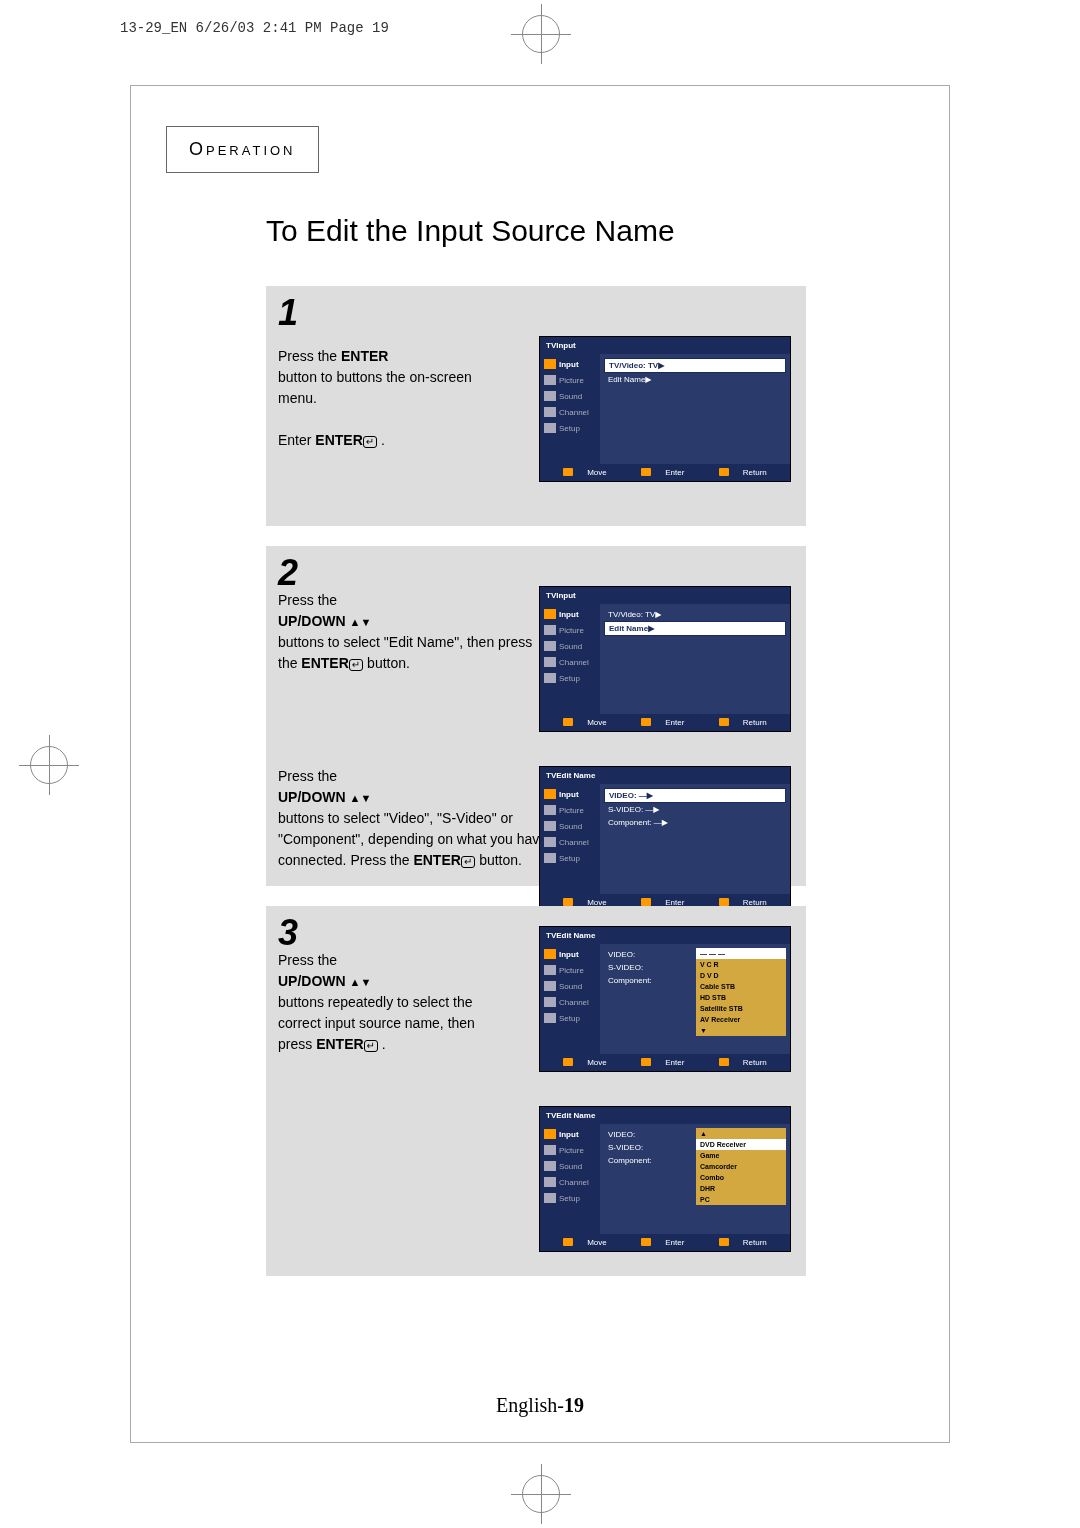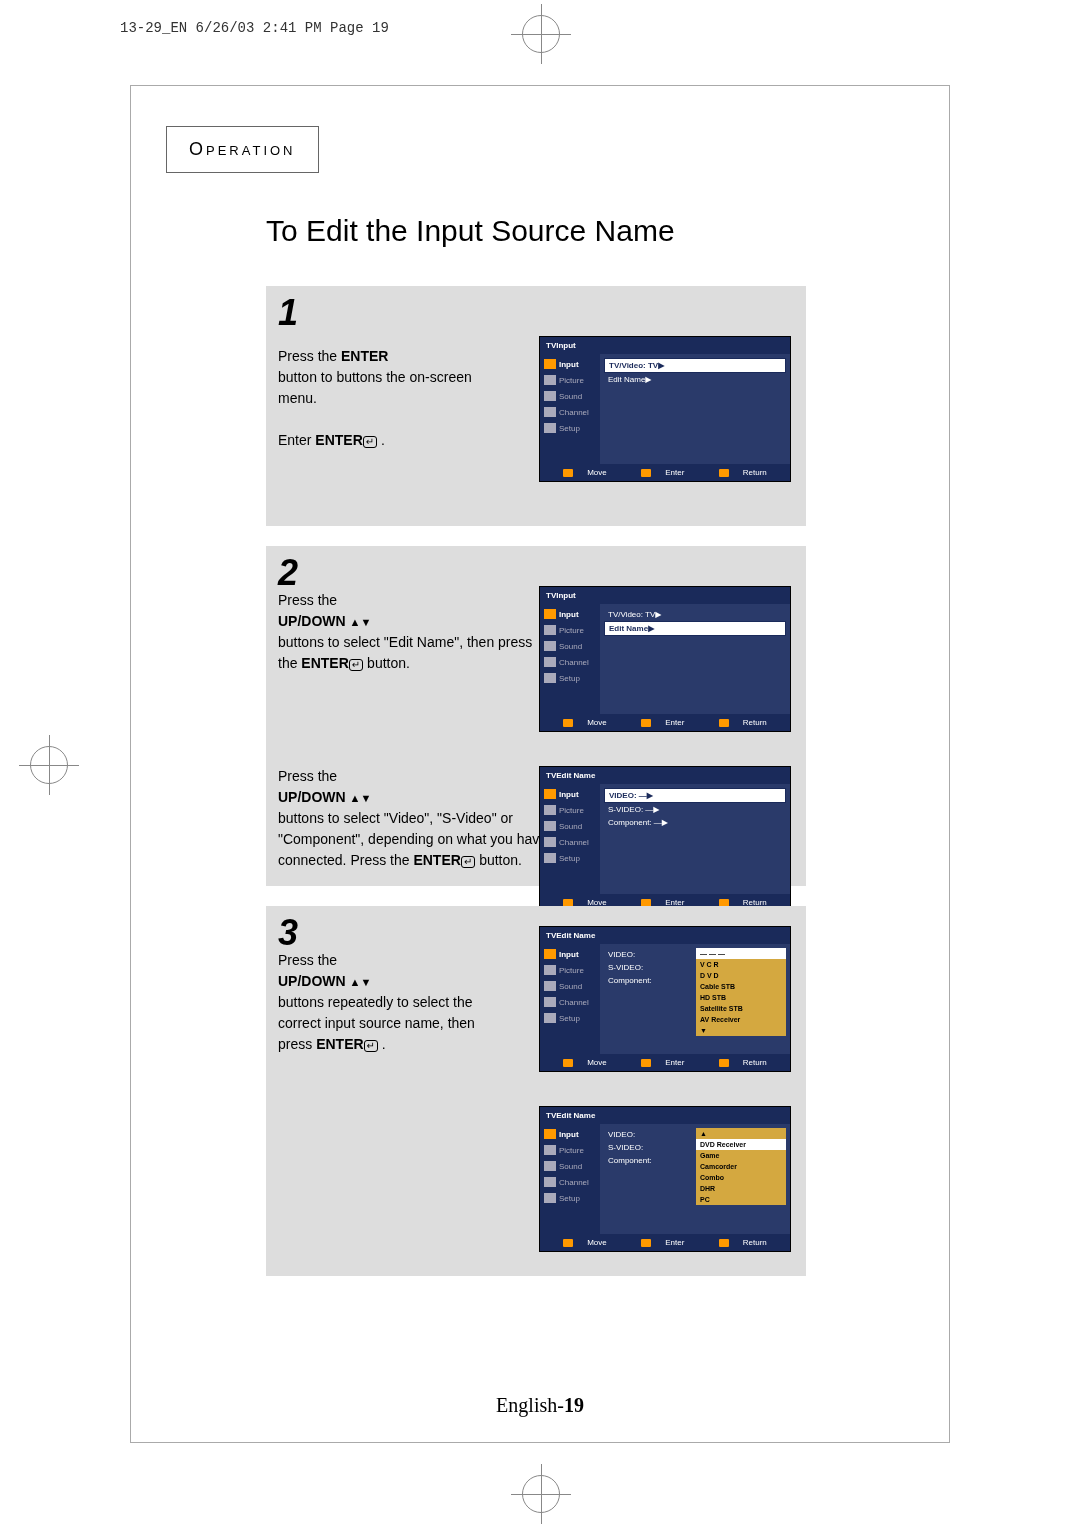--- a/index.html
+++ b/index.html
@@ -170,21 +170,21 @@
   padding: 2px 4px;
   font-size: 7px;
 }
 .osd-dropdown-item.sel { background: #fff; }
 .osd-footer {
   display: flex;
   justify-content: space-around;
   padding: 4px 6px;
   background: #1a2a5a;
 }
-.osd-footer span { display: flex; gap: 14px; align-items: center; }
+.osd-footer span { display: flex; gap: 14px; align-items: flex-start; }
 .footer-icon {
   display: inline-block;
   width: 10px;
   height: 8px;
   background: #f90;
   border-radius: 1px;
 }
 .page-footer {
   position: absolute;
   bottom: 25px;

